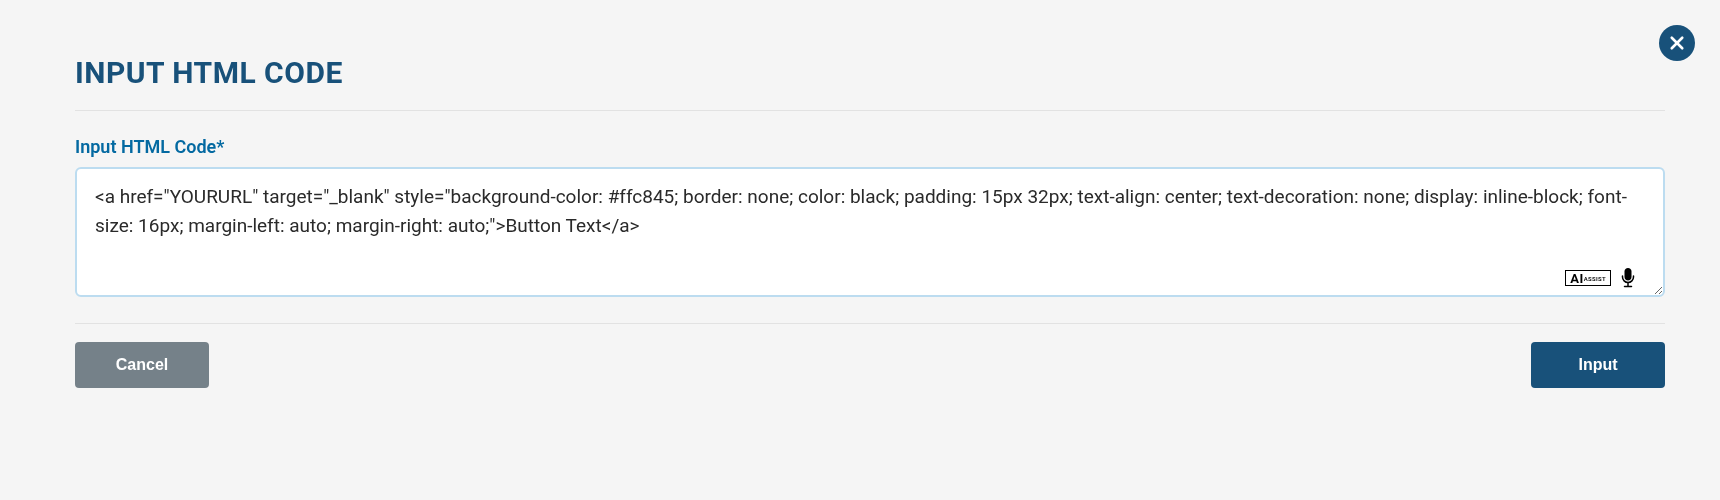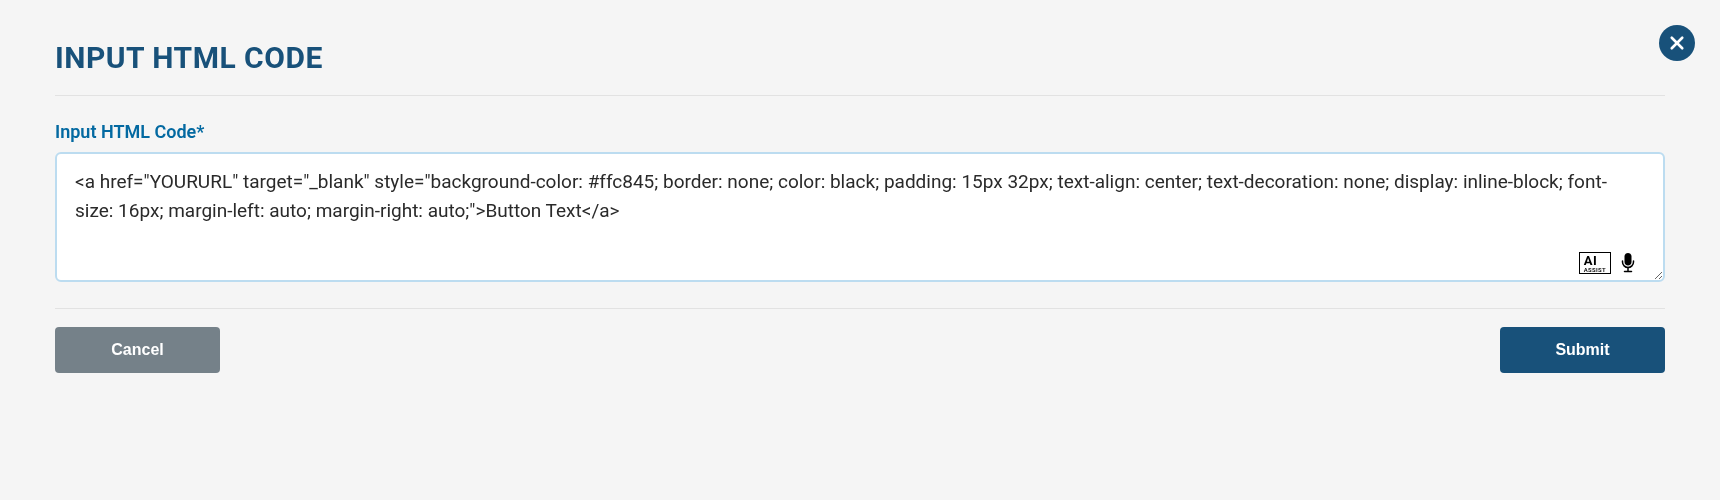--- a/index.html
+++ b/index.html
@@ -10,21 +10,22 @@
     body {
       font-family: -apple-system, BlinkMacSystemFont, "Segoe UI", Roboto, Helvetica, Arial, sans-serif;
       background-color: #f5f5f5;
       width: 1720px;
       height: 500px;
       position: relative;
       padding: 0;
     }
     .modal-container {
       position: relative;
-      padding: 40px 55px 30px 55px;
+      padding: 55px 55px 30px 55px;
+      margin-left: 20px;
     }
     .close-button {
       position: absolute;
       top: 25px;
       right: 25px;
       width: 36px;
       height: 36px;
       background-color: #18517a;
       border-radius: 50%;
       display: flex;
@@ -77,22 +78,22 @@
       bottom: 12px;
       right: 28px;
       display: flex;
       align-items: center;
       gap: 8px;
     }
     .ai-assist-badge {
       border: 1.5px solid #000;
       padding: 1px 4px 0px 4px;
       display: flex;
-      flex-direction: column;
-      align-items: flex-start;
+      flex-direction: row;
+      align-items: center;
       line-height: 1;
       cursor: pointer;
       background: #fff;
     }
     .ai-assist-badge .ai-top {
       font-size: 13px;
       font-weight: 700;
       letter-spacing: 0.5px;
     }
     .ai-assist-badge .ai-bottom {
@@ -114,21 +115,21 @@
       border-top: 1px solid #e2e2e2;
     }
     .btn {
       padding: 14px 0;
       font-size: 16px;
       font-weight: 600;
       border: none;
       border-radius: 4px;
       cursor: pointer;
       color: #ffffff;
-      width: 165px;
+      width: 134px;
       text-align: center;
     }
     .btn-cancel {
       background-color: #758189;
     }
     .btn-submit {
       background-color: #18517a;
     }
   </style>
 </head>
@@ -162,16 +163,16 @@
           <path d="M3.5 9 L3.5 10 C3.5 13 6 15.5 9 15.5 C12 15.5 14.5 13 14.5 10 L14.5 9" stroke="#000" stroke-width="1.5" fill="none" stroke-linecap="round"></path>
           <line x1="9" y1="15.5" x2="9" y2="19" stroke="#000" stroke-width="1.5" stroke-linecap="round"></line>
           <line x1="5.5" y1="19.5" x2="12.5" y2="19.5" stroke="#000" stroke-width="1.5" stroke-linecap="round"></line>
         </svg>
       </div>
     </div>
   </div>
 
   <div class="button-row">
     <button class="btn btn-cancel">Cancel</button>
-    <button class="btn btn-submit">Submit</button>
+    <button class="btn btn-submit">Input</button>
   </div>
 
 </div>
 
 </body></html>

